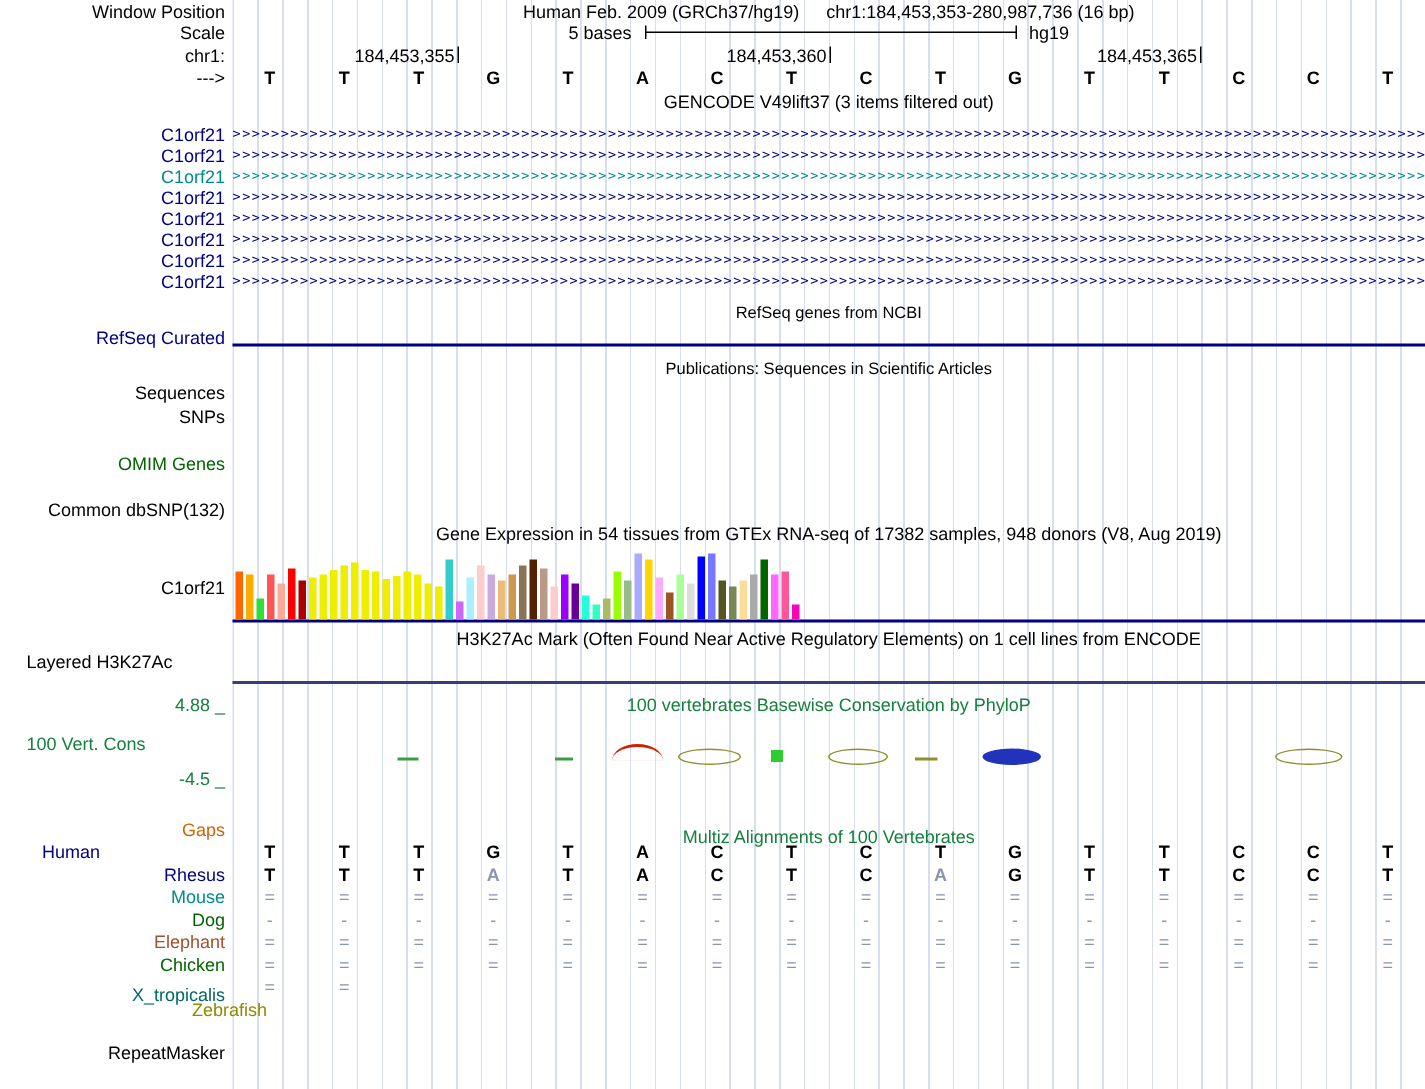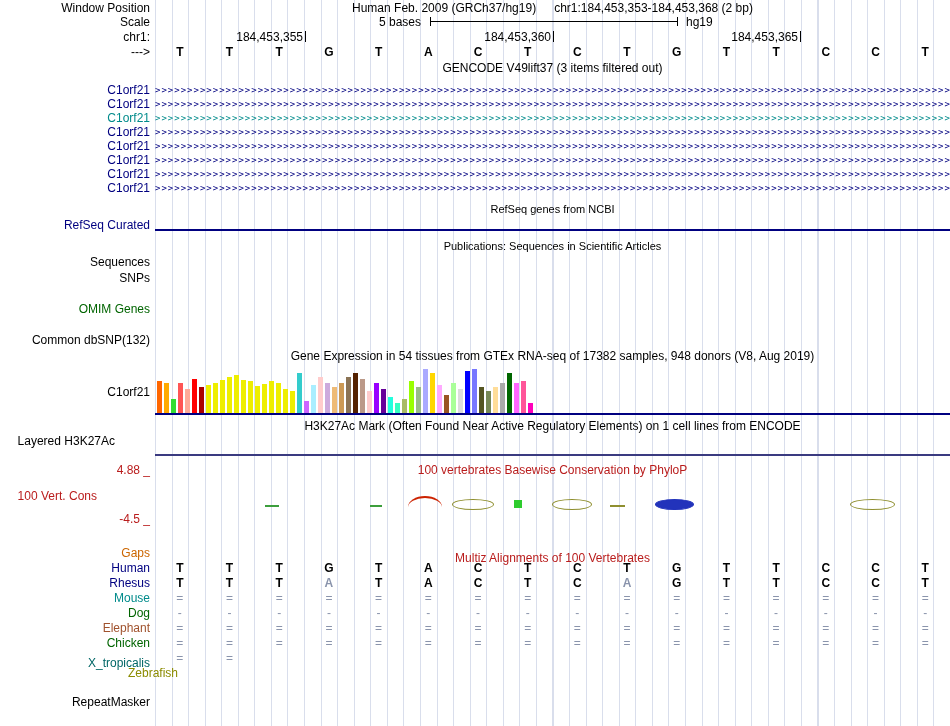--- a/index.html
+++ b/index.html
@@ -6,34 +6,34 @@
   .canvas{position:relative;width:950px;height:726px;background:#fff;overflow:hidden;
           font-family:"Liberation Sans",sans-serif;font-size:12px;color:#000;}
   .grid{position:absolute;left:155px;top:0;width:795px;height:726px;
         background:repeating-linear-gradient(to right,#d9deec 0,#d9deec 1px,transparent 1px,transparent 16.5625px);}
   .lbl{position:absolute;left:0;width:150px;text-align:right;white-space:nowrap;}
   .ct{position:absolute;left:155px;width:795px;text-align:center;white-space:nowrap;}
   .ctf{display:flex;justify-content:center;gap:18px;}
   .sm{font-size:11px;}
   .navy{color:#000080}
   .grn{color:#006400}
-  .blu{color:#b91c1c}
+  .blu{color:#15803d}
   .hline{position:absolute;left:155px;width:795px;height:2px;}
   .abs{position:absolute;}
 </style>
 </head>
 <body>
 
 <div class="canvas">
   <div class="grid"></div>
 
   <div class="lbl" style="top:1px">Window Position</div>
   <div class="ct ctf" style="top:1px">
     <span>Human Feb. 2009 (GRCh37/hg19)</span>
-    <span>chr1:184,453,353-184,453,368 (2 bp)</span>
+    <span>chr1:184,453,353-280,987,736 (16 bp)</span>
   </div>
 
   <div class="lbl" style="top:15px">Scale</div>
   <div class="abs" style="left:155px;top:15px;width:266px;text-align:right">5 bases</div>
   <div class="abs" style="left:430px;top:21px;width:248px;height:1px;background:#000"></div>
   <div class="abs" style="left:430px;top:17px;width:1px;height:9px;background:#000"></div>
   <div class="abs" style="left:677px;top:17px;width:1px;height:9px;background:#000"></div>
   <div class="abs" style="left:686px;top:15px">hg19</div>
 
   <div class="lbl" style="top:30px">chr1:</div>
@@ -166,21 +166,21 @@
       <div style="position: absolute; left: 265px; top: 505px; width: 14px; height: 2px; background: rgb(60, 158, 60);"></div>
       <div style="position: absolute; left: 370px; top: 505px; width: 12px; height: 2px; background: rgb(60, 158, 60);"></div>
       <div style="position: absolute; left: 408px; top: 496px; width: 34px; height: 9px; border-top: 2px solid rgb(204, 34, 0); border-radius: 50% 50% 0px 0px / 100% 100% 0px 0px;"></div>
       <div style="position: absolute; left: 452px; top: 499px; width: 40px; height: 9px; border: 1px solid rgb(143, 143, 47); border-radius: 50%;"></div>
       <div style="position: absolute; left: 514px; top: 500px; width: 8px; height: 8px; background: rgb(46, 204, 46);"></div>
       <div style="position: absolute; left: 552px; top: 499px; width: 38px; height: 9px; border: 1px solid rgb(143, 143, 47); border-radius: 50%;"></div>
       <div style="position: absolute; left: 610px; top: 505px; width: 15px; height: 2px; background: rgb(143, 143, 47);"></div>
       <div style="position: absolute; left: 655px; top: 499px; width: 37px; height: 9px; border: 1px solid rgb(34, 51, 187); border-radius: 50%; background: rgb(34, 51, 187);"></div>
       <div style="position: absolute; left: 850px; top: 499px; width: 43px; height: 9px; border: 1px solid rgb(143, 143, 47); border-radius: 50%;"></div>
       <div style="position: absolute; left: 0px; top: 546px; width: 150px; text-align: right; color: rgb(204, 102, 0);">Gaps</div>
-      <div style="position: absolute; left: 0px; top: 561px; width: 150px; text-align: right; color: rgb(0, 0, 128);">Human</div>
+      <div style="position: absolute; left: 0px; top: 561px; width: 150px; text-align: left; color: rgb(0, 0, 128); padding-left: 28px;">Human</div>
       <div style="position: absolute; left: 155px; top: 561px; width: 49.6875px; text-align: center; font-weight: bold; color: rgb(0, 0, 0);">T</div>
       <div style="position: absolute; left: 204.688px; top: 561px; width: 49.6875px; text-align: center; font-weight: bold; color: rgb(0, 0, 0);">T</div>
       <div style="position: absolute; left: 254.375px; top: 561px; width: 49.6875px; text-align: center; font-weight: bold; color: rgb(0, 0, 0);">T</div>
       <div style="position: absolute; left: 304.062px; top: 561px; width: 49.6875px; text-align: center; font-weight: bold; color: rgb(0, 0, 0);">G</div>
       <div style="position: absolute; left: 353.75px; top: 561px; width: 49.6875px; text-align: center; font-weight: bold; color: rgb(0, 0, 0);">T</div>
       <div style="position: absolute; left: 403.438px; top: 561px; width: 49.6875px; text-align: center; font-weight: bold; color: rgb(0, 0, 0);">A</div>
       <div style="position: absolute; left: 453.125px; top: 561px; width: 49.6875px; text-align: center; font-weight: bold; color: rgb(0, 0, 0);">C</div>
       <div style="position: absolute; left: 502.812px; top: 561px; width: 49.6875px; text-align: center; font-weight: bold; color: rgb(0, 0, 0);">T</div>
       <div style="position: absolute; left: 552.5px; top: 561px; width: 49.6875px; text-align: center; font-weight: bold; color: rgb(0, 0, 0);">C</div>
       <div style="position: absolute; left: 602.188px; top: 561px; width: 49.6875px; text-align: center; font-weight: bold; color: rgb(0, 0, 0);">T</div>

